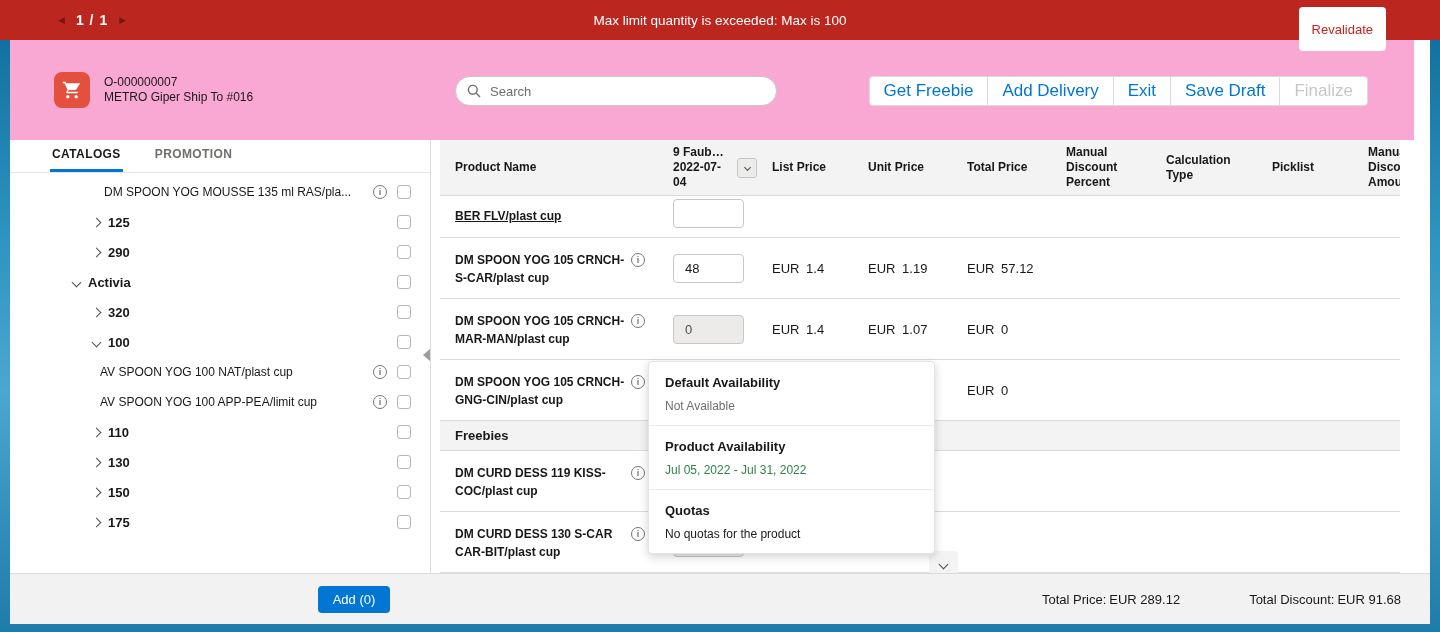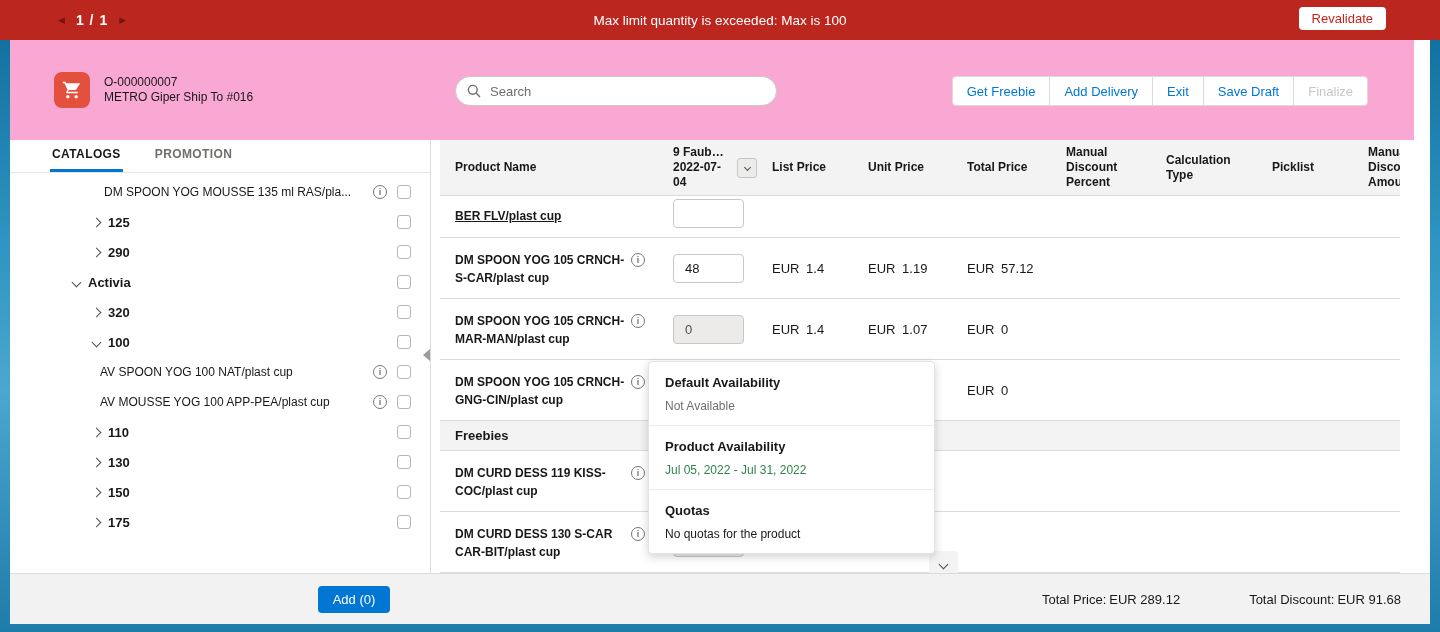--- a/index.html
+++ b/index.html
@@ -8,41 +8,41 @@
           background:linear-gradient(180deg,#0c6a99 0%,#2f94c1 38%,#49a8cf 62%,#1d7ca9 100%); }
 
   
   .banner { position:absolute; top:0; left:0; width:100%; height:40px; background:#bb271f;
             color:#fff; z-index:60; }
   .banner-msg { position:absolute; left:0; right:0; top:0; height:40px; display:flex;
                 align-items:center; justify-content:center; font-size:13.5px; }
   .pager { position:absolute; left:58px; top:0; height:40px; display:flex; align-items:center; gap:11px; }
   .pager-arrow { font-size:9px; color:rgba(60,0,0,.5); cursor:pointer; line-height:1; }
   .pager-num { font-size:14px; font-weight:bold; letter-spacing:1px; }
-  .revalidate-btn { position:absolute; right:54px; top:7px; height:23px; padding:0 13px;
+  .revalidate-btn { position:absolute; right:54px; top:7px; height:44px; padding:0 13px;
                     background:#fff; color:#c8231b; border:none; border-radius:4px;
                     font-size:13px; cursor:pointer; }
 
   
   .card { position:absolute; left:10px; right:10px; top:40px; bottom:8px; background:#fff; overflow:hidden; }
 
   
   .card-header { position:absolute; top:0; left:0; right:16px; height:100px; background:#f9a8d4; z-index:5; }
   .order-chip { position:absolute; left:44px; top:32px; display:flex; align-items:center; gap:14px; }
   .cart-tile { width:36px; height:36px; border-radius:8px; background:#e4503e;
                display:flex; align-items:center; justify-content:center; flex:none; }
   .order-text { font-size:12px; color:#181818; line-height:15px; }
   .search-wrap { position:absolute; left:445px; top:36px; width:322px; height:30px; }
   .search-wrap .mag { position:absolute; left:12px; top:8px; }
   .search-input { width:100%; height:100%; border:1px solid #c9c7c5; border-radius:15px;
                   padding:0 12px 0 34px; font-size:13px; color:#181818; outline:none; }
   .search-input::placeholder { color:#706e6b; }
   .actions { position:absolute; right:46px; top:36px; display:flex; }
   .action-btn { height:30px; padding:0 14px; background:#fff; border:1px solid #dddbda;
-                color:#0176d3; font-size:13px; margin-left:-1px; cursor:pointer; white-space:nowrap; }
+                color:#0176d3; font-size:17px; margin-left:-1px; cursor:pointer; white-space:nowrap; }
   .action-btn:first-child { border-radius:4px 0 0 4px; margin-left:0; }
   .action-btn:last-child { border-radius:0 4px 4px 0; }
   .action-btn.disabled { color:#c9c7c5; cursor:default; }
 
   
   .sidebar { position:absolute; left:0; top:100px; width:421px; bottom:51px;
              border-right:1px solid #dddbda; background:#fff; overflow:hidden; }
   .tabs { display:flex; gap:30px; padding-left:40px; height:33px; border-bottom:1px solid #e5e5e5; }
   .tab { font-size:12px; font-weight:bold; letter-spacing:.4px; color:#706e6b;
          padding:7px 2px 0; cursor:pointer; }
@@ -234,21 +234,21 @@
         </div>
 
         <div class="tree-row t-leaf">
           <span class="tree-label plain">AV SPOON YOG 100 NAT/plast cup</span>
           <span class="sp"></span>
           <span class="info">i</span>
           <span class="checkbox"></span>
         </div>
 
         <div class="tree-row t-leaf">
-          <span class="tree-label plain">AV MOUSSE YOG 100 APP-PEA/plast cup</span>
+          <span class="tree-label plain">AV SPOON YOG 100 APP-PEA/limit cup</span>
           <span class="sp"></span>
           <span class="info">i</span>
           <span class="checkbox"></span>
         </div>
 
         <div class="tree-row t-num">
           <span class="chevcell">
               <span class="chev right"></span>
             </span>
           <span class="tree-label bold">110</span>

